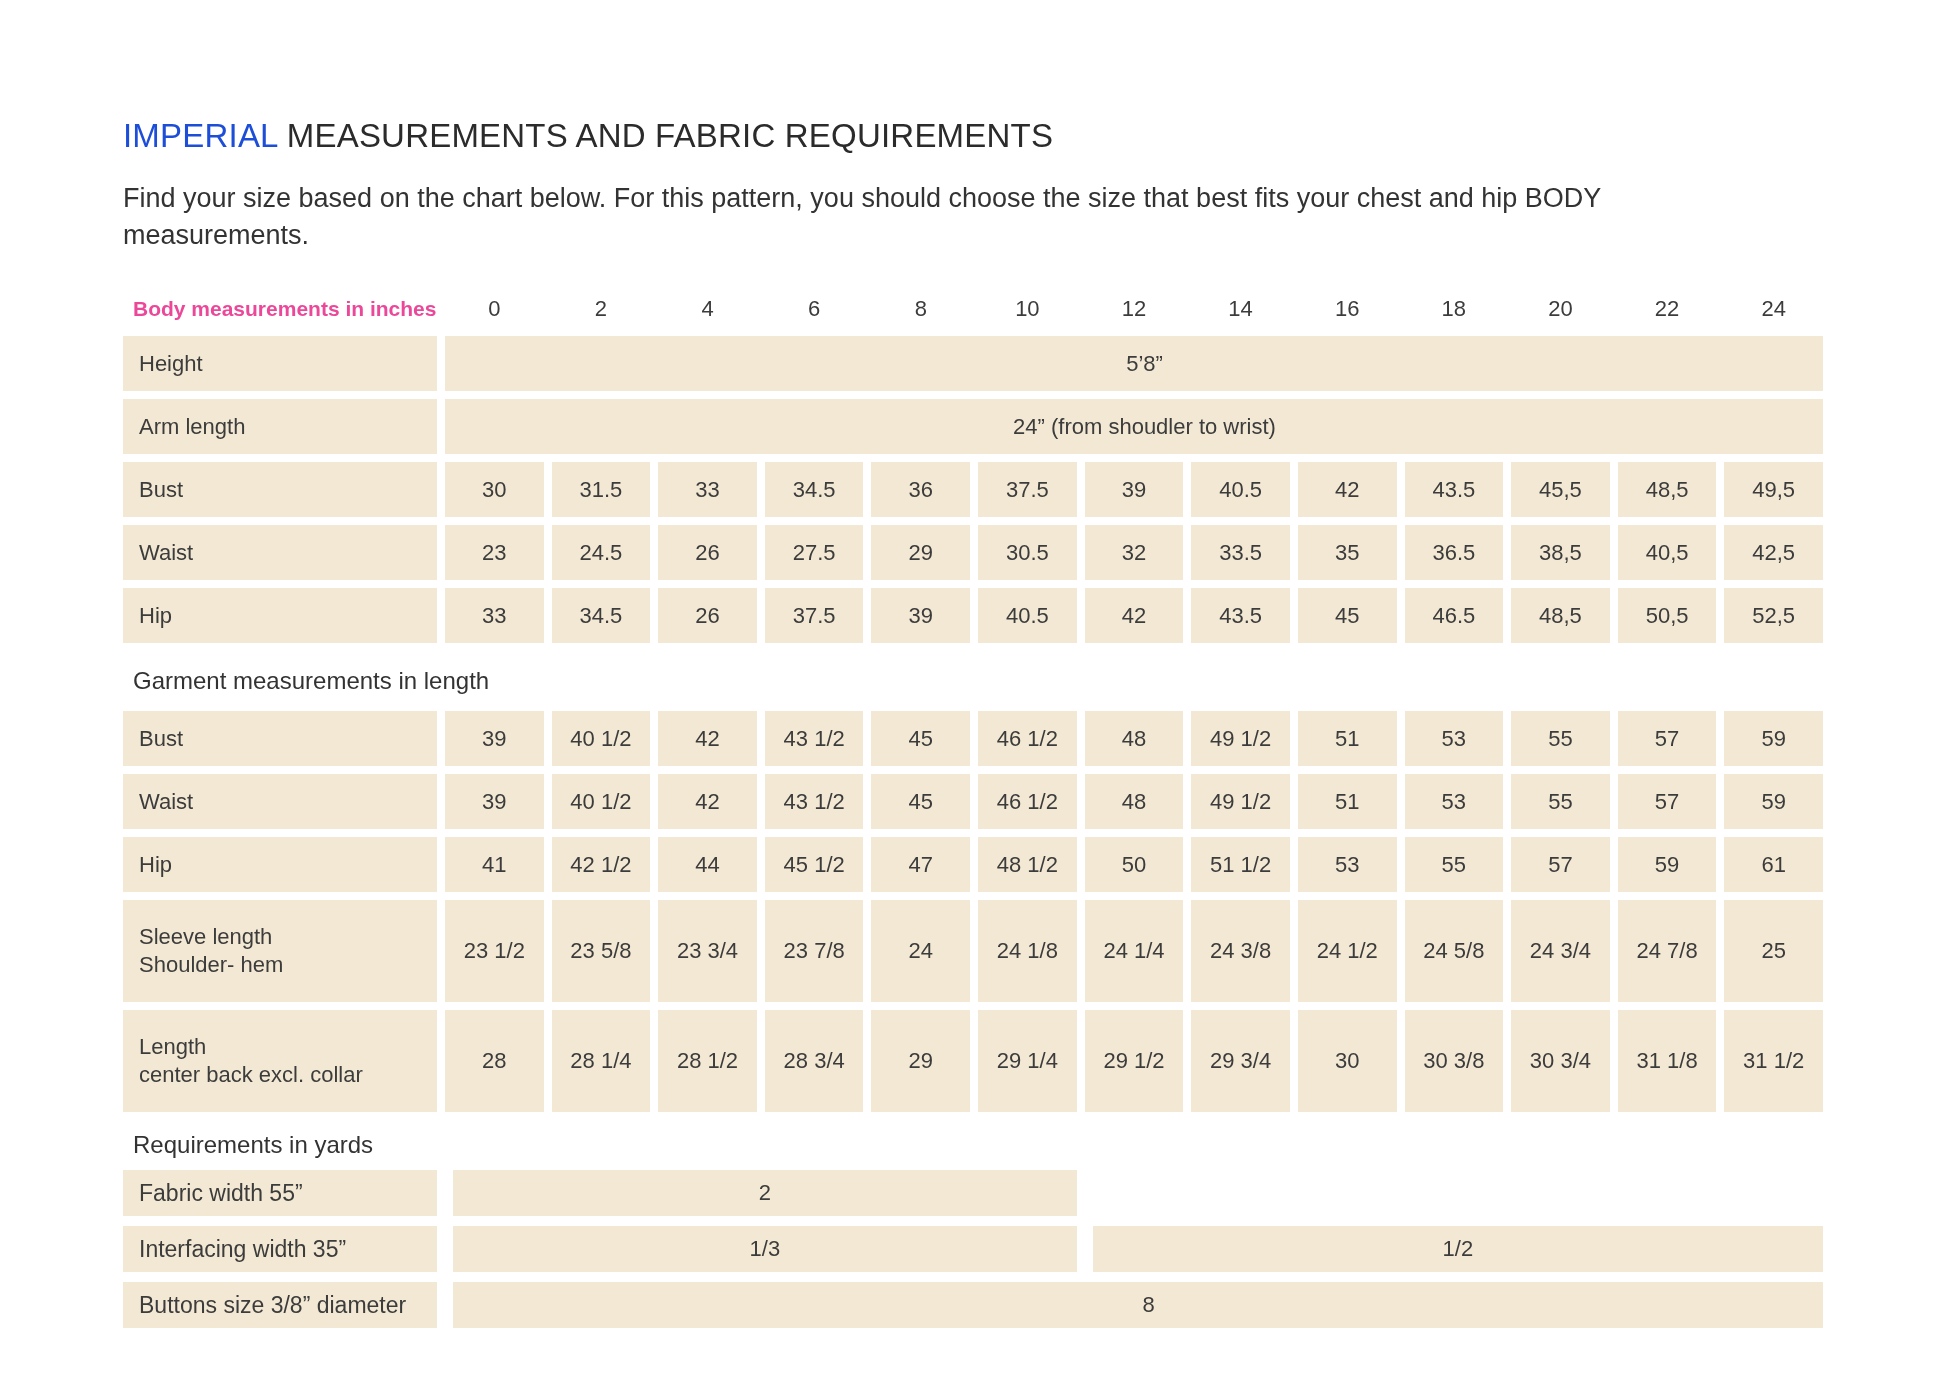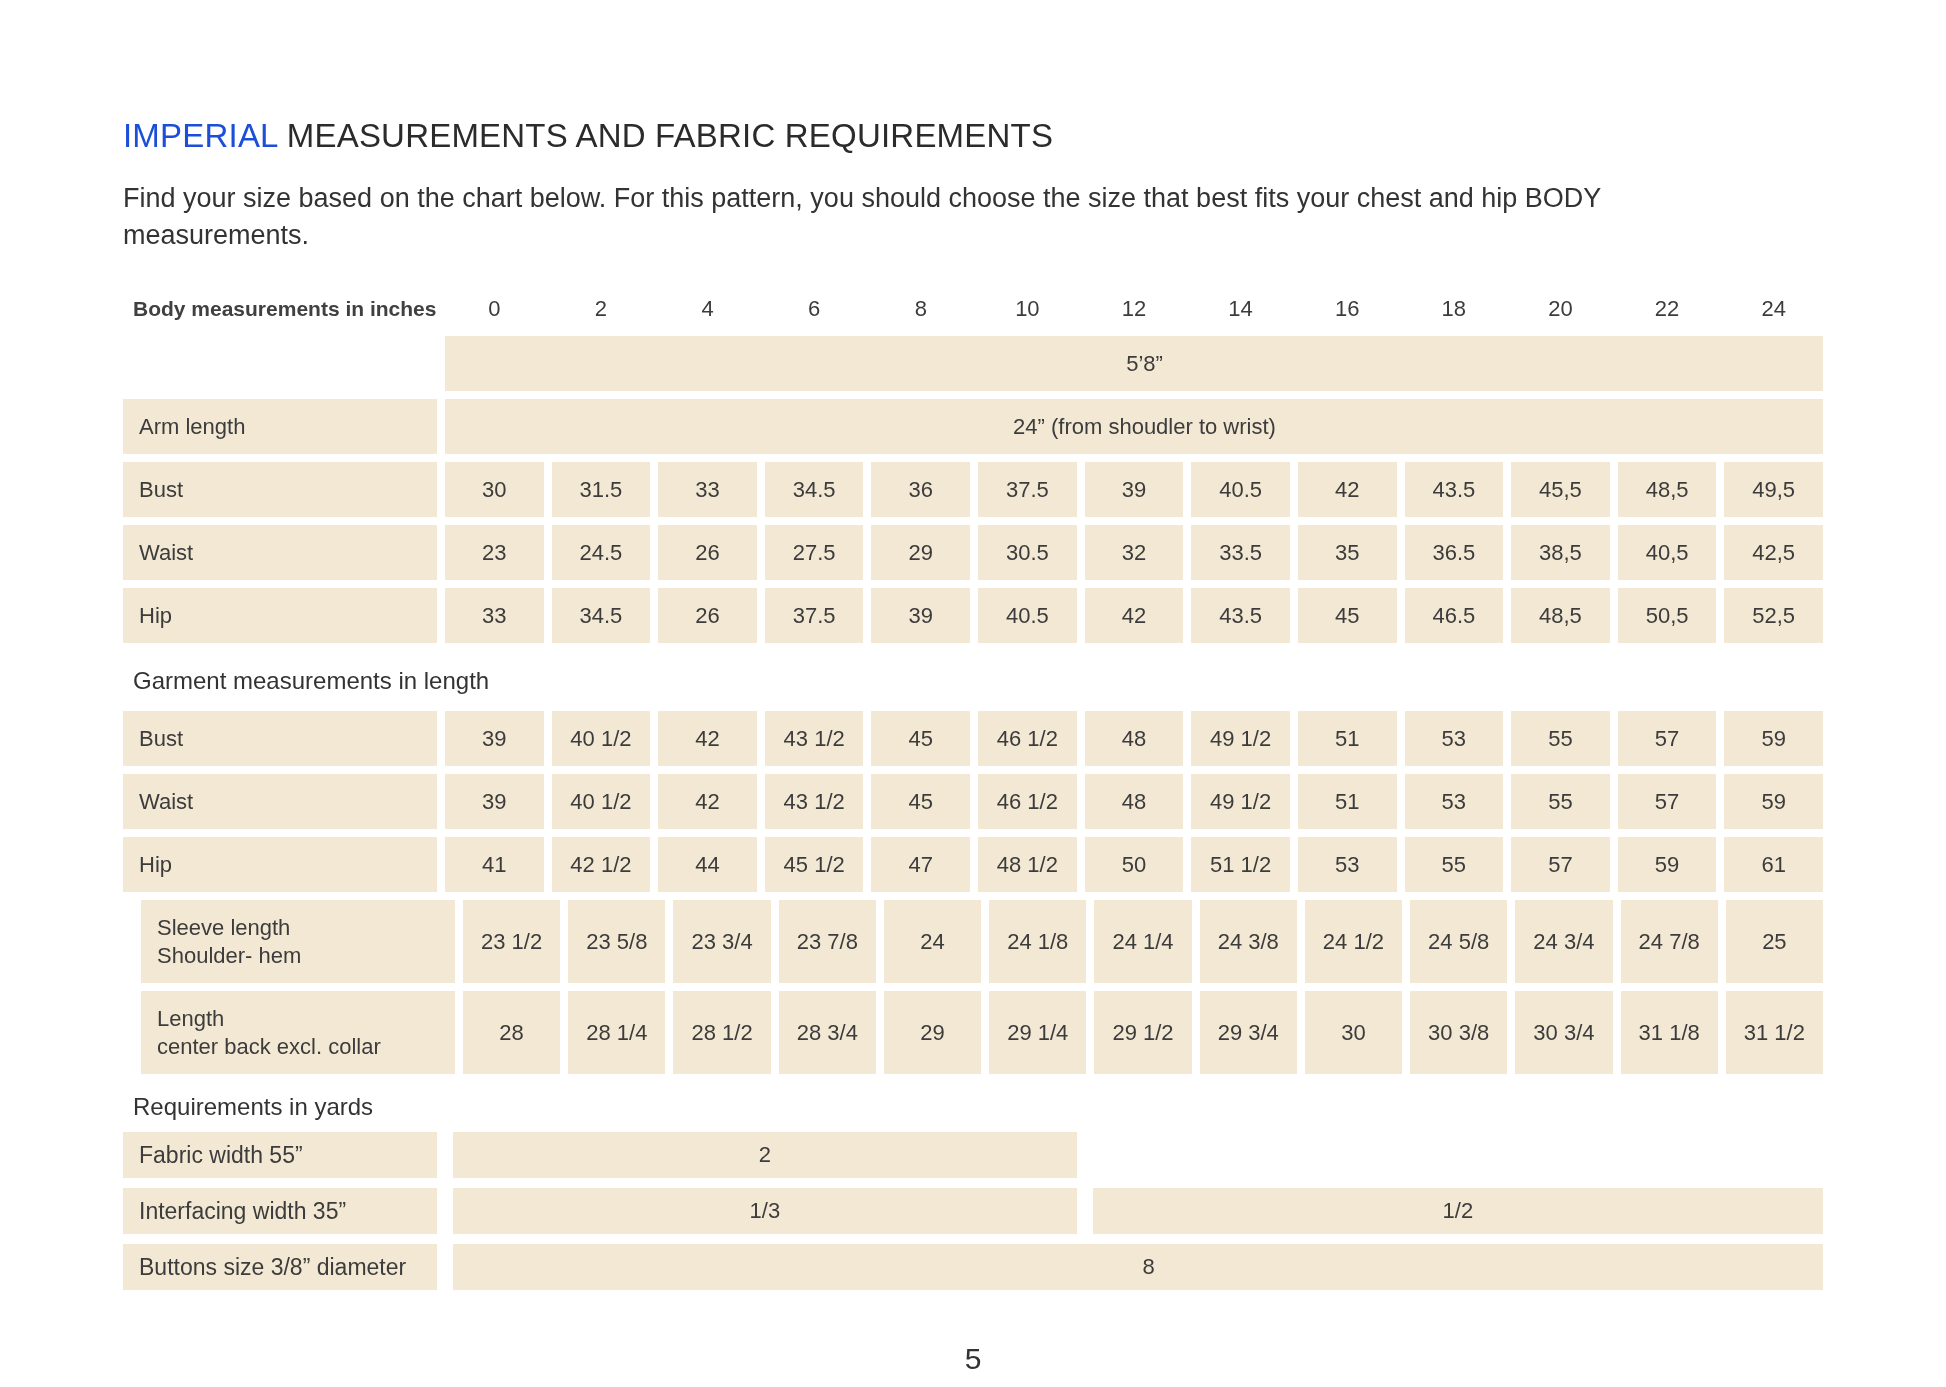--- a/index.html
+++ b/index.html
@@ -18,30 +18,30 @@
 
   .grid-row {
     display: grid;
     grid-template-columns: 314px repeat(13, 1fr);
     column-gap: 8px;
     margin-bottom: 8px;
   }
   .cells { display: contents; }
 
   .head-row { margin-top: 40px; margin-bottom: 12px; }
-  .head-label { font-weight: bold; font-size: 21px; display: flex; align-items: center; padding-left: 10px; color: #404040; }
+  .head-label { font-weight: bold; font-size: 21px; display: flex; align-items: center; padding-left: 10px; color: #ec4899; }
   .size-head { font-size: 22px; display: flex; align-items: center; justify-content: center; height: 30px; }
 
   .cell { background: #f2e8d3; }
   .label-cell { display: flex; flex-direction: column; justify-content: center; padding-left: 16px; font-size: 22px; box-sizing: border-box; }
   .label-cell .l2 { margin-top: 2px; }
   .val { display: flex; align-items: center; justify-content: center; font-size: 22px; }
 
   .row-55 { height: 55px; }
-  .row-80 { height: 83px; margin-left: 18px; }
+  .row-80 { height: 102px; }
   .row-46 { height: 46px; margin-bottom: 10px; gap: 16px; }
 
   .span-all  { grid-column: 2 / 15; padding-left: 21px; }
   .span-left { grid-column: 2 / 8; }
   .span-right{ grid-column: 8 / 15; }
 
   .section-head { height: 60px; display: flex; align-items: center; padding-left: 10px; font-size: 24px; color: #333333; }
   .req-head { height: 50px; }
   .req-label { font-size: 23px; }
 
@@ -59,20 +59,21 @@
   </div>
 
   <div>
 
     <div class="grid-row head-row">
       <div class="head-label">Body measurements in inches</div>
       <div class="cells"><div class="size-head">0</div><div class="size-head">2</div><div class="size-head">4</div><div class="size-head">6</div><div class="size-head">8</div><div class="size-head">10</div><div class="size-head">12</div><div class="size-head">14</div><div class="size-head">16</div><div class="size-head">18</div><div class="size-head">20</div><div class="size-head">22</div><div class="size-head">24</div></div>
     </div>
 
     <div class="grid-row row-55">
+      <div class="cell label-cell">Height</div>
       <div class="cell val span-all">5’8”</div>
     </div>
 
     <div class="grid-row row-55">
       <div class="cell label-cell">Arm length</div>
       <div class="cell val span-all">24” (from shoudler to wrist)</div>
     </div>
 
     <div class="grid-row row-55">
       <div class="cell label-cell">Bust</div>

